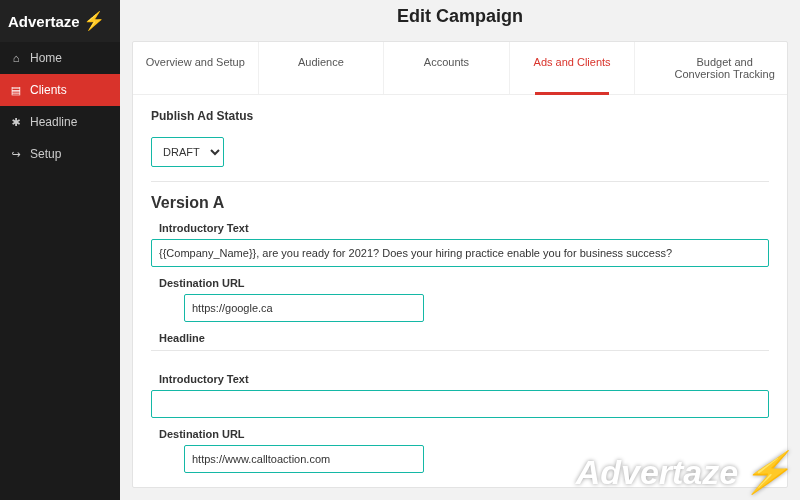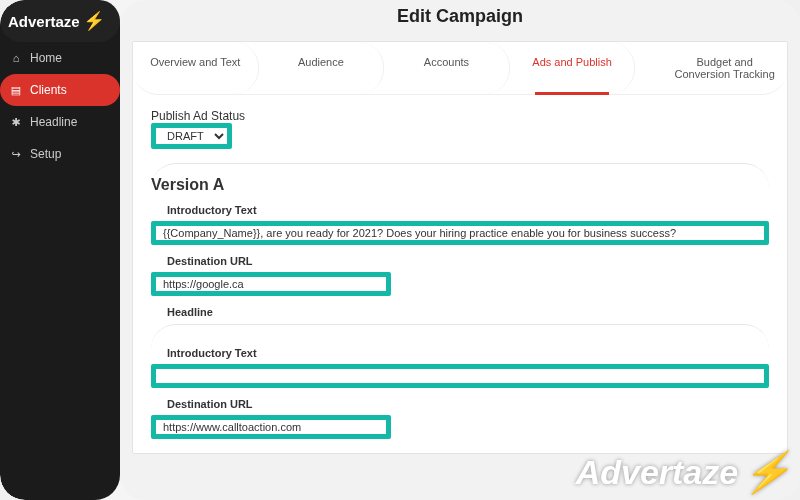--- a/index.html
+++ b/index.html
@@ -1,15 +1,15 @@
 <!DOCTYPE html>
 <html><head>
 <meta charset="utf-8">
 <style>
-  * { box-sizing: border-box; margin: 0; padding: 0; border-radius: 25px; }
+  * { box-sizing: border-box; margin: 0; padding: 0; }
   body { font-family: -apple-system, "Segoe UI", Arial, sans-serif; font-size: 12px; color: #333; background:#f0f0f0; }
   .app { display:flex; width:800px; height:500px; overflow:hidden; background:#f5f5f5; }
   .sidebar { width:120px; background:#1b1b1b; color:#ccc; display:flex; flex-direction:column; }
   .brand { background:#222; padding:10px 8px; font-weight:bold; color:#fff; font-size:15px; display:flex; align-items:center; gap:4px;}
   .brand .bolt { color:#e53935; font-size:18px; }
   .nav { display:flex; flex-direction:column; }
   .nav-item { display:flex; align-items:center; gap:8px; padding:9px 10px; color:#ccc; font-size:12px; cursor:pointer;}
   .nav-item.active { background:#d9332b; color:#fff; }
   .nav-item .ico { width:12px; display:inline-block; text-align:center; font-size:11px;}
   .main { flex:1; overflow:auto; background:#f2f2f2; }
@@ -18,27 +18,27 @@
   .crumbs { color:#888; font-size:12px; margin-top:2px;}
   .crumbs span { color:#888; }
   .card { background:#fff; margin:4px 12px 14px; border:1px solid #e3e3e3; border-radius:2px;}
   .tabs { display:flex; border-bottom:1px solid #eee; }
   .tab { flex:1; text-align:center; padding:14px 6px; font-size:11px; color:#555; cursor:pointer; border-right:1px solid #f0f0f0; position:relative;}
   .tab:last-child{border-right:none;margin-left:27px;}
   .tab.active { color:#d9332b; }
   .tab.active::after{ content:""; position:absolute; left:20%; right:20%; bottom:-1px; height:3px; background:#d9332b;}
   .pane { padding:14px 18px; }
   .field-block { margin-bottom:14px; }
-  .lbl { font-weight:400; font-size:12px; margin-bottom:0; display:block; color:#333;}
-  select,input[type=text]{ border:5px solid #14b8a6; padding:1px 7px; font-size:11px; border-radius:2px; background:#fff; color:#333;}
+  .lbl { font-weight:700; font-size:12px; margin-bottom:14px; display:block; color:#333;}
+  select,input[type=text]{ border:1px solid #14b8a6; padding:7px 7px; font-size:11px; border-radius:2px; background:#fff; color:#333;}
   input[type=text]{ width:100%; }
-  .narrow { width:240px !important; }
+  .narrow { width:240px !important;margin-left:33px; }
   .version { border-top:1px solid #e6e6e6; padding-top:12px; margin-top:6px;}
   .version-title{ font-weight:700; font-size:16px; margin-bottom:10px;}
-  .sub-lbl{ font-weight:600; font-size:11px; margin:10px 16px 5px; display:block;}
+  .sub-lbl{ font-weight:600; font-size:11px; margin:10px 8px 5px; display:block;}
   .watermark{ position:fixed; right:8px; bottom:4px; font-size:34px; font-weight:800; font-style:italic; color:#fff; text-shadow:0 0 4px rgba(0,0,0,.4); display:flex; align-items:center; gap:4px; pointer-events:none;}
   .watermark .bolt{ color:#e53935; font-size:40px;}
 </style>
 </head>
 <body>
 
 <div class="app">
   <aside class="sidebar">
     <div class="brand">
       <span>Advertaze</span>
@@ -64,24 +64,24 @@
     </nav>
   </aside>
 
   <main class="main">
     <div class="page-head">
       <div class="page-title">Edit Campaign</div>
     </div>
 
     <section class="card">
       <div class="tabs">
-        <div class="tab">Overview and Text</div>
+        <div class="tab">Overview and Setup</div>
         <div class="tab">Audience</div>
         <div class="tab">Accounts</div>
-        <div class="tab active">Ads and Publish</div>
+        <div class="tab active">Ads and Clients</div>
         <div class="tab">Budget and Conversion Tracking</div>
       </div>
 
       <div class="pane">
         <div class="field-block">
           <span class="lbl">Publish Ad Status</span>
           <select>
             <option>DRAFT</option>
           </select>
         </div>

